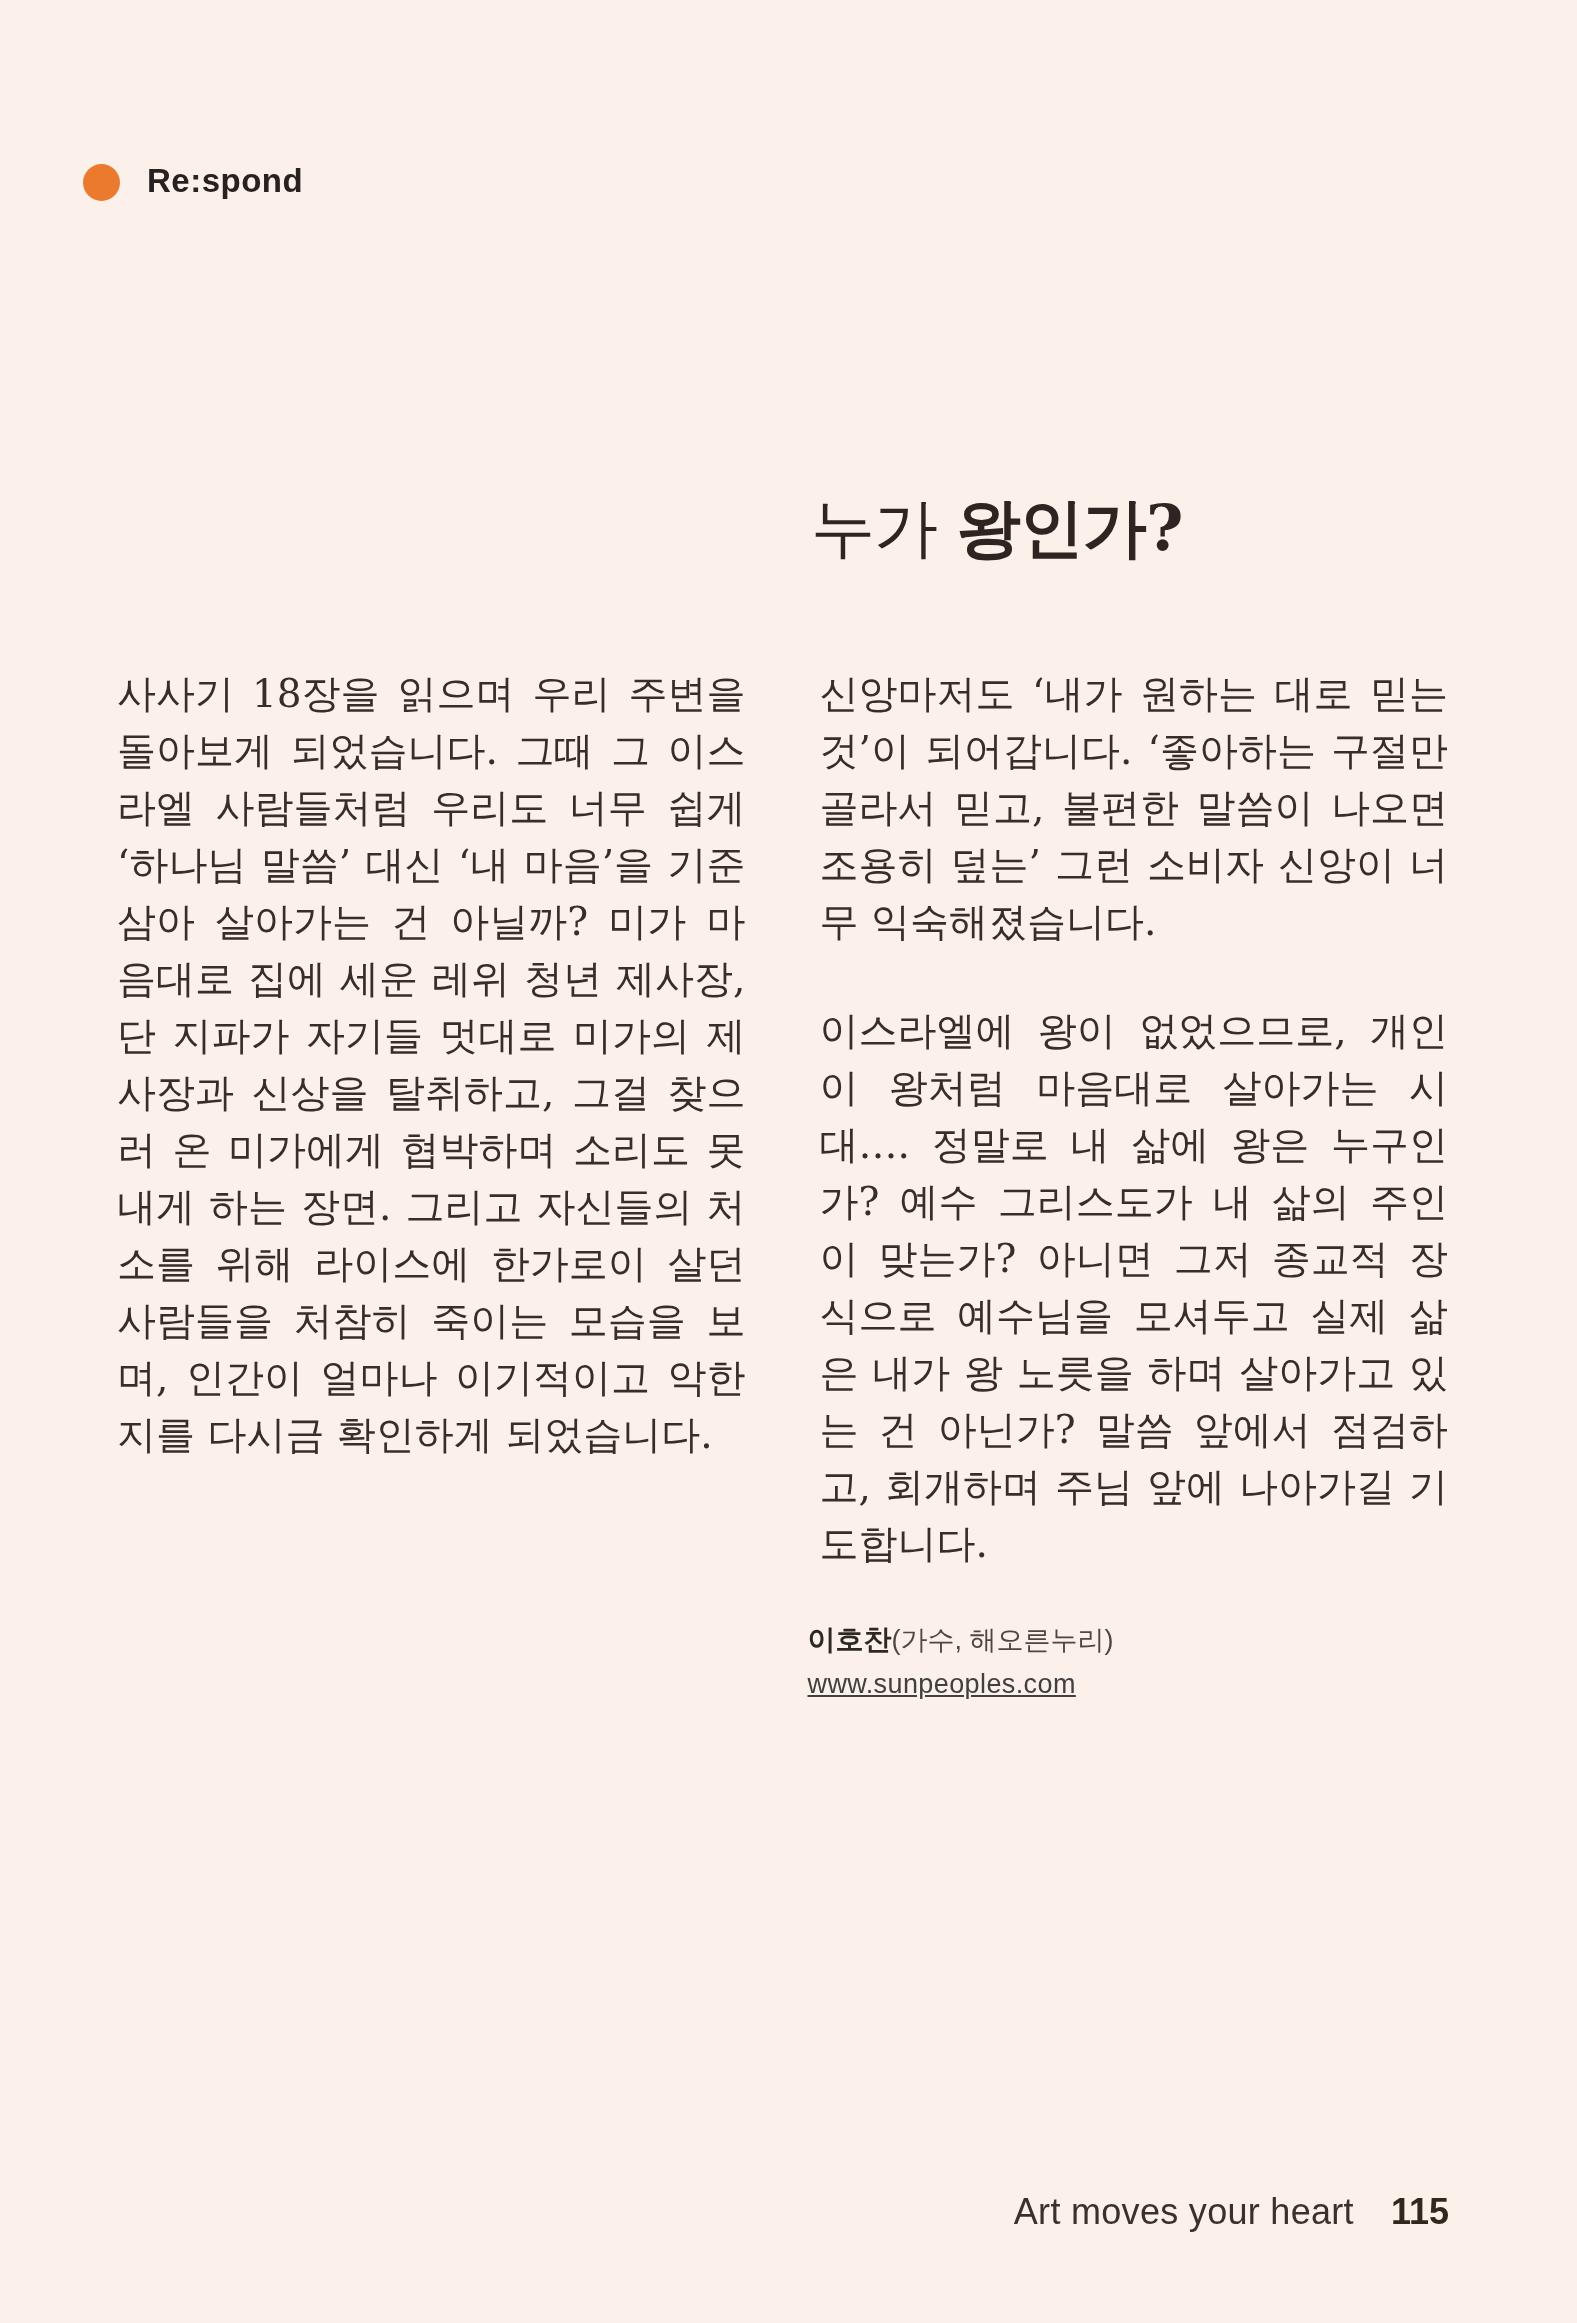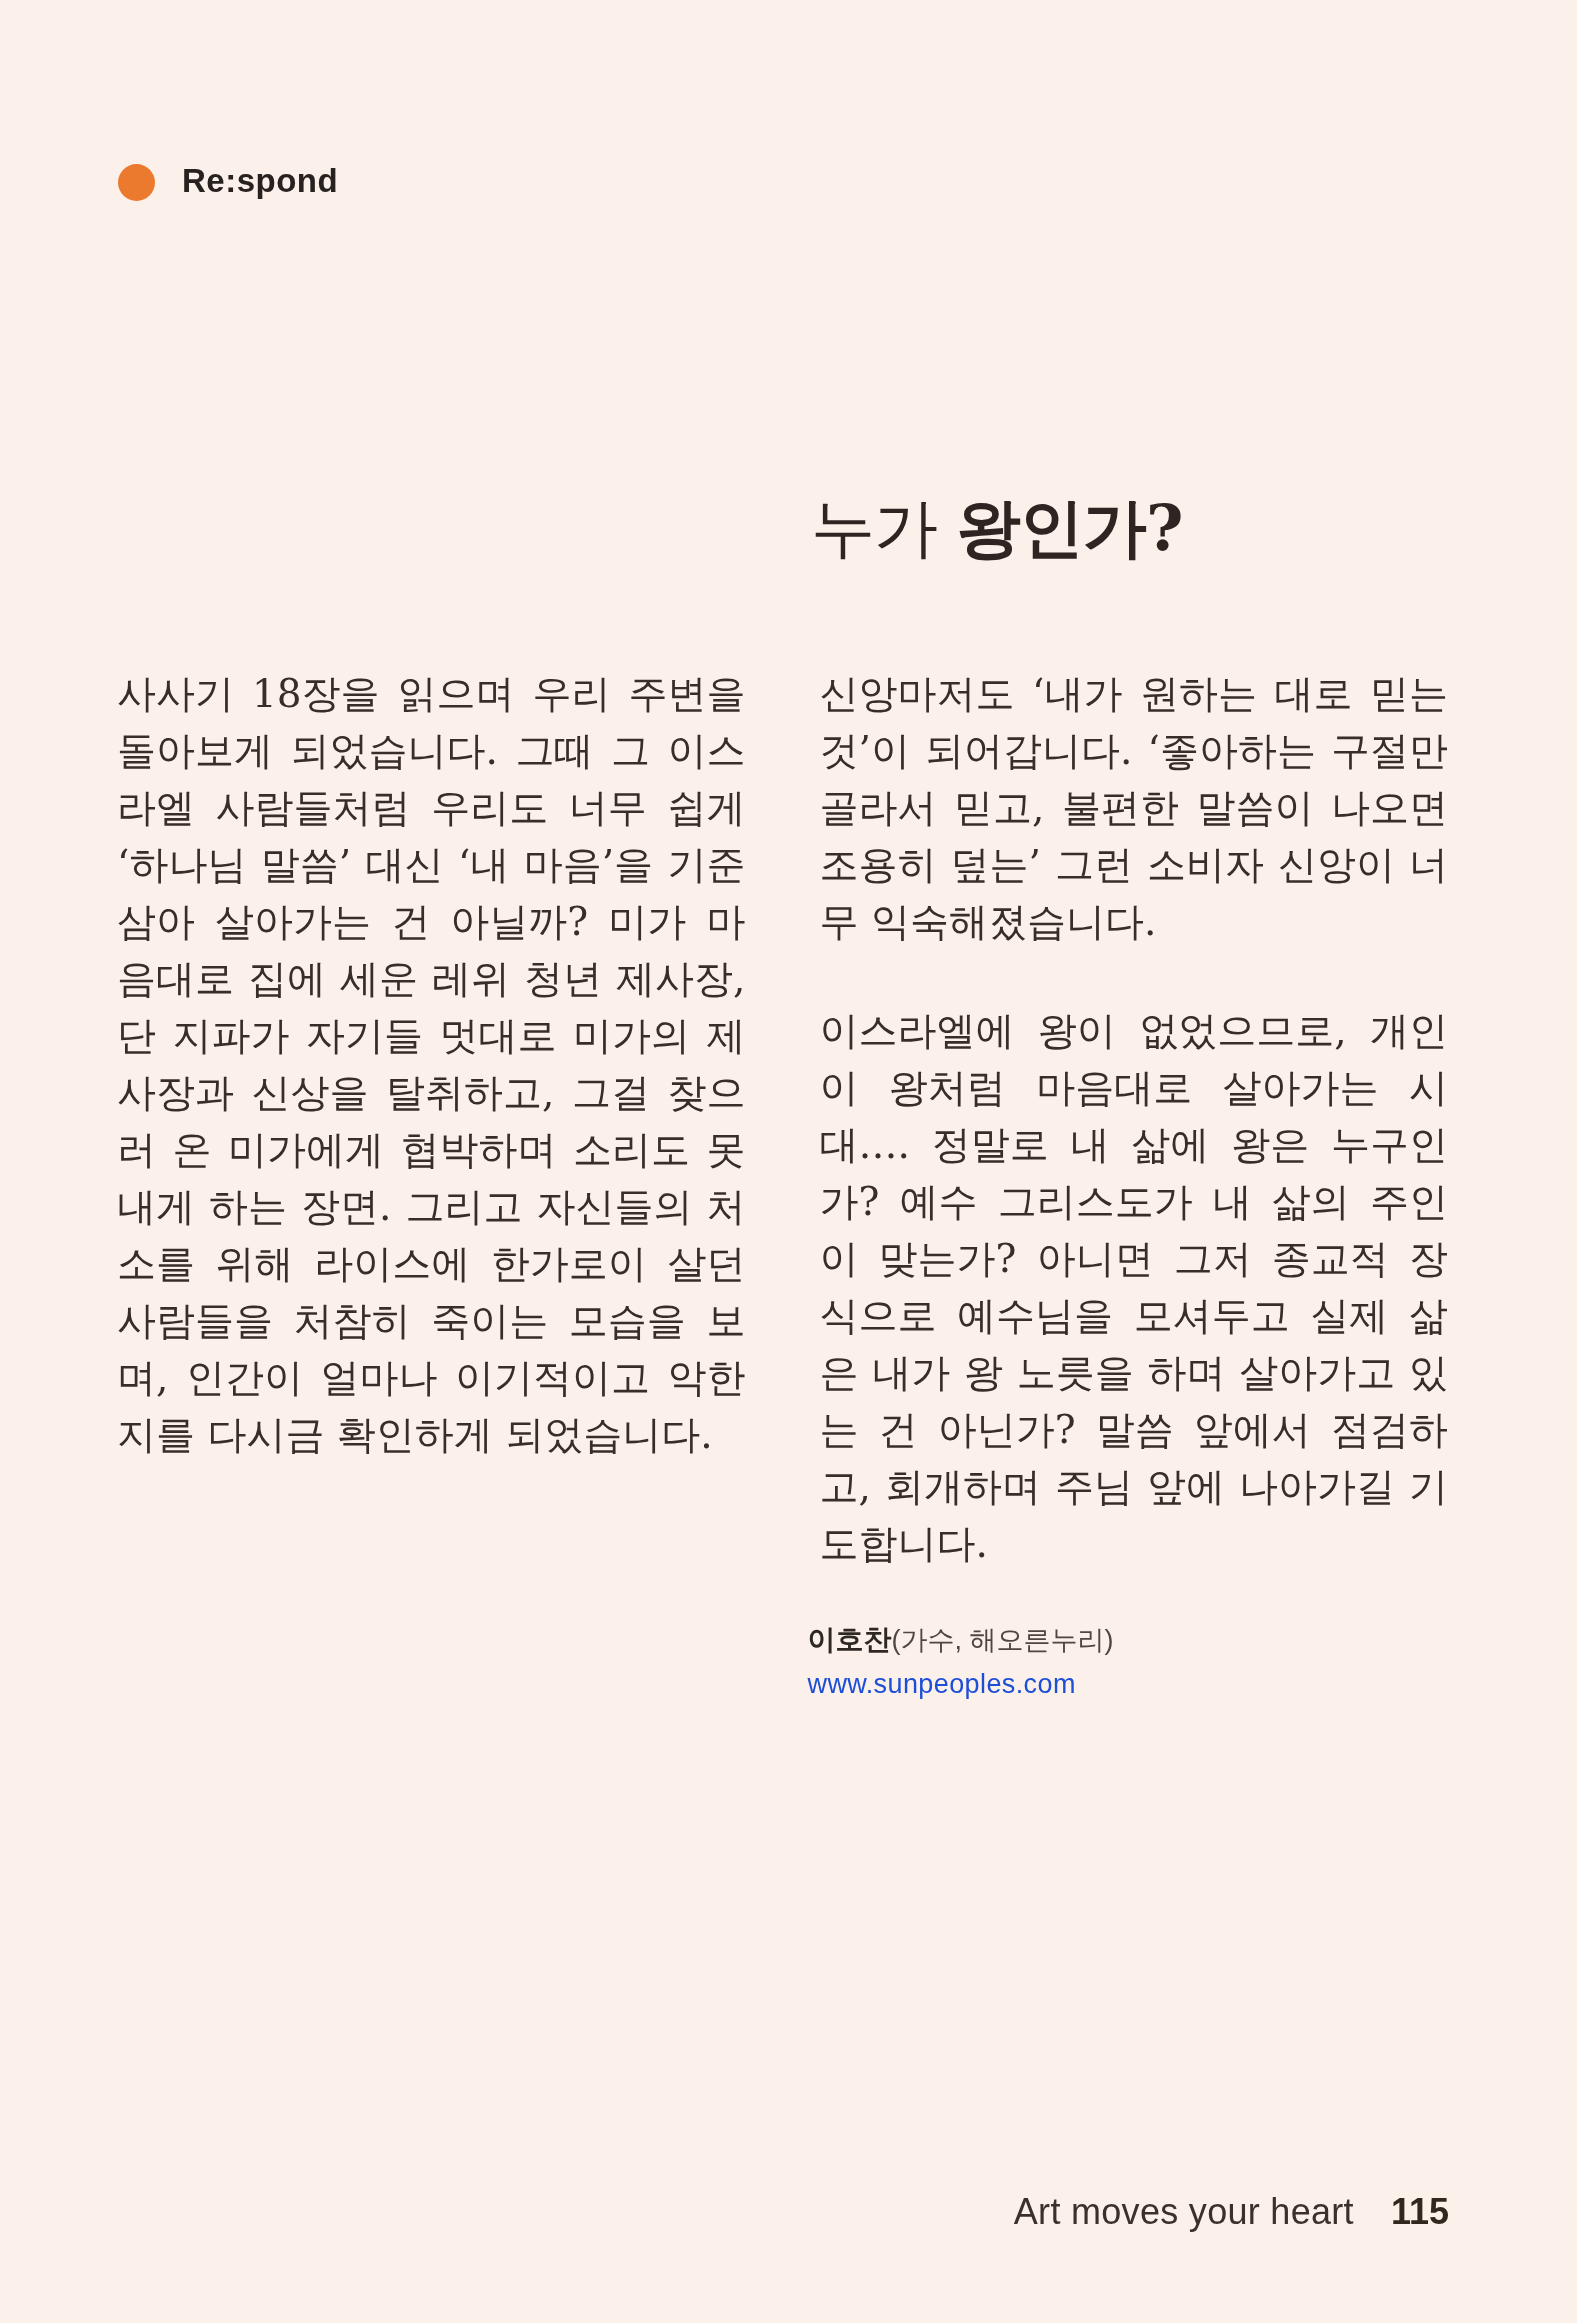--- a/index.html
+++ b/index.html
@@ -10,21 +10,21 @@
     position: relative;
     overflow: hidden;
     font-family: "DejaVu Serif", "Liberation Serif", serif;
     color: #372D29;
   }
   .page { position: absolute; inset: 0; }
 
   
   .topbar {
     position: absolute;
-    left: 118px;
+    left: 83px;
     top: 164px;
     display: flex;
     align-items: center;
     gap: 27px;
   }
   .dot {
     width: 37px;
     height: 37px;
     border-radius: 50%;
     background: #EC7A2E;
@@ -80,23 +80,24 @@
     font-family: "Liberation Sans", sans-serif;
     font-size: 27px;
     line-height: 1.2;
     color: #37302B;
   }
   .author-name { font-weight: 700; font-size: 28px; color: #2E2824; }
   .author-role { margin-left: 0; font-weight: 400; color: #4E4740; }
   .website {
     font-family: "Liberation Sans", sans-serif;
     font-size: 27px;
-    color: #1d4ed8;
+    color: #404040;
     margin-top: 12px;
     letter-spacing: 0.4px;
+    text-decoration: underline;
   }
 
   
   .pagefooter {
     position: absolute;
     right: 129px;
     top: 2191px;
     display: flex;
     align-items: center;
     gap: 37px;

